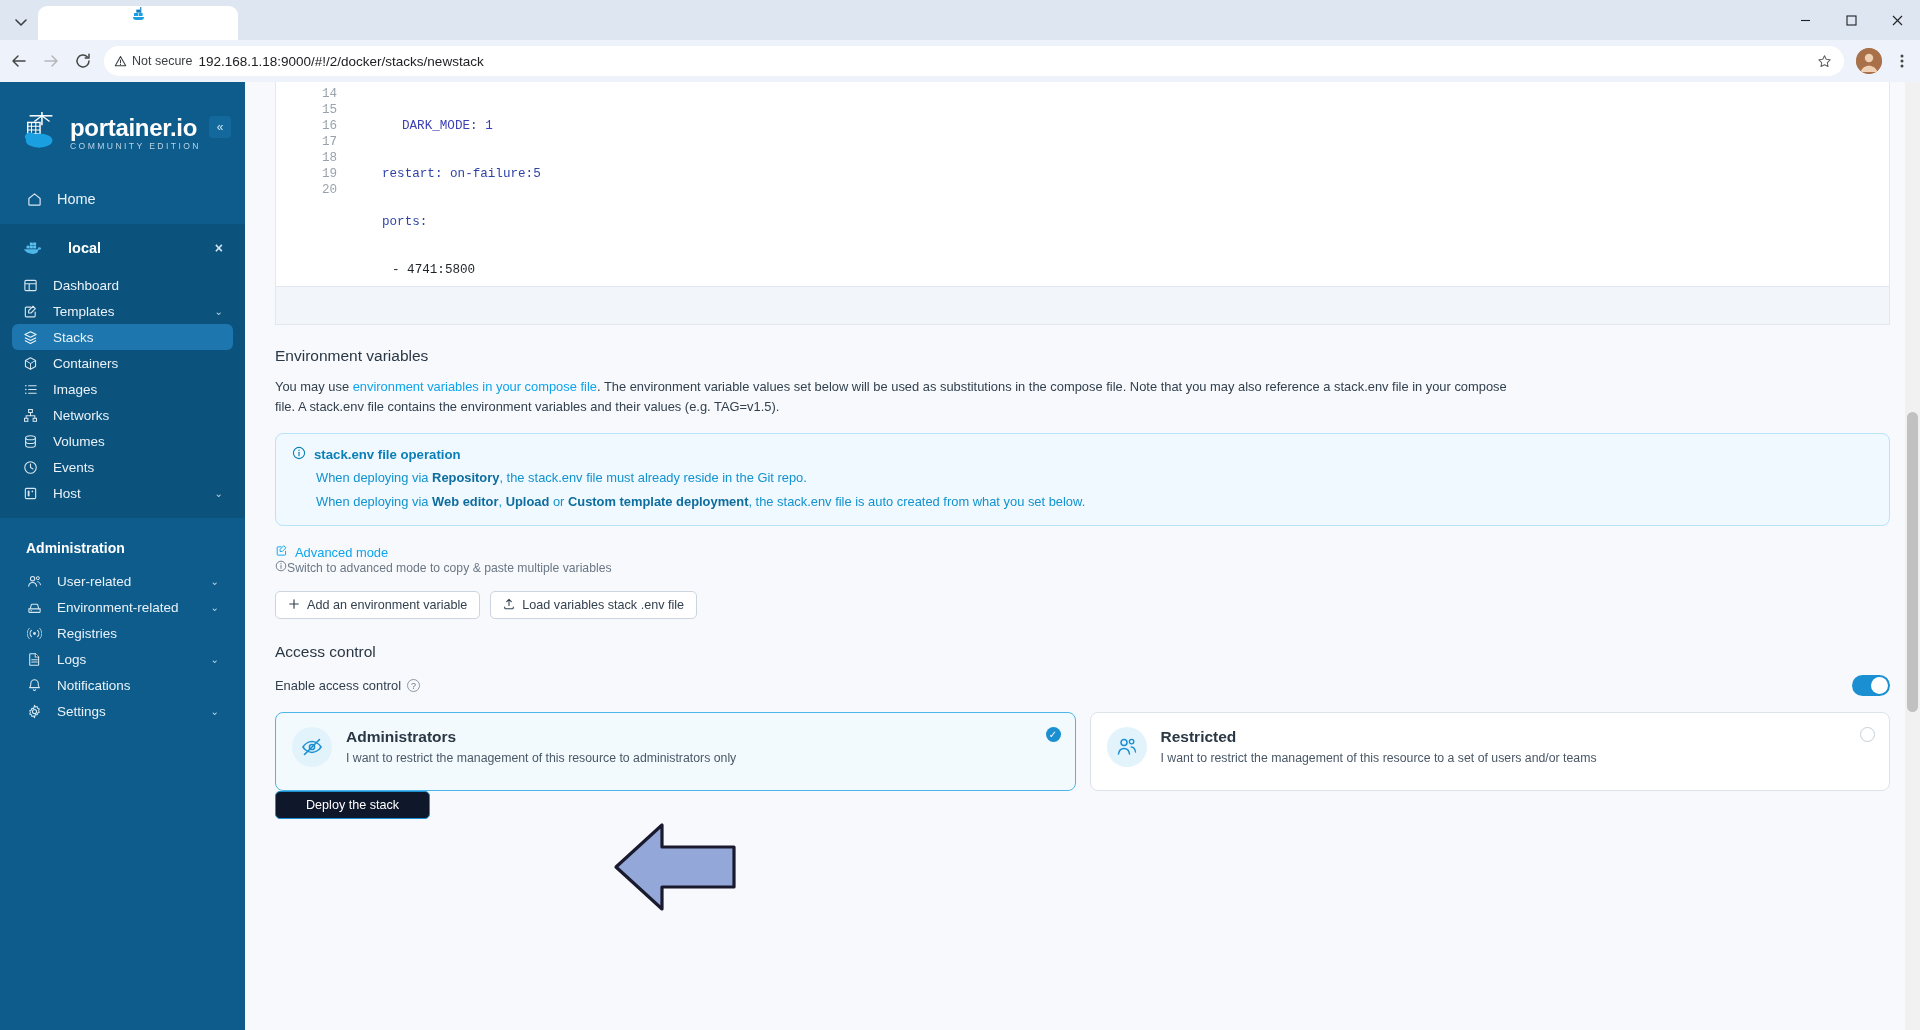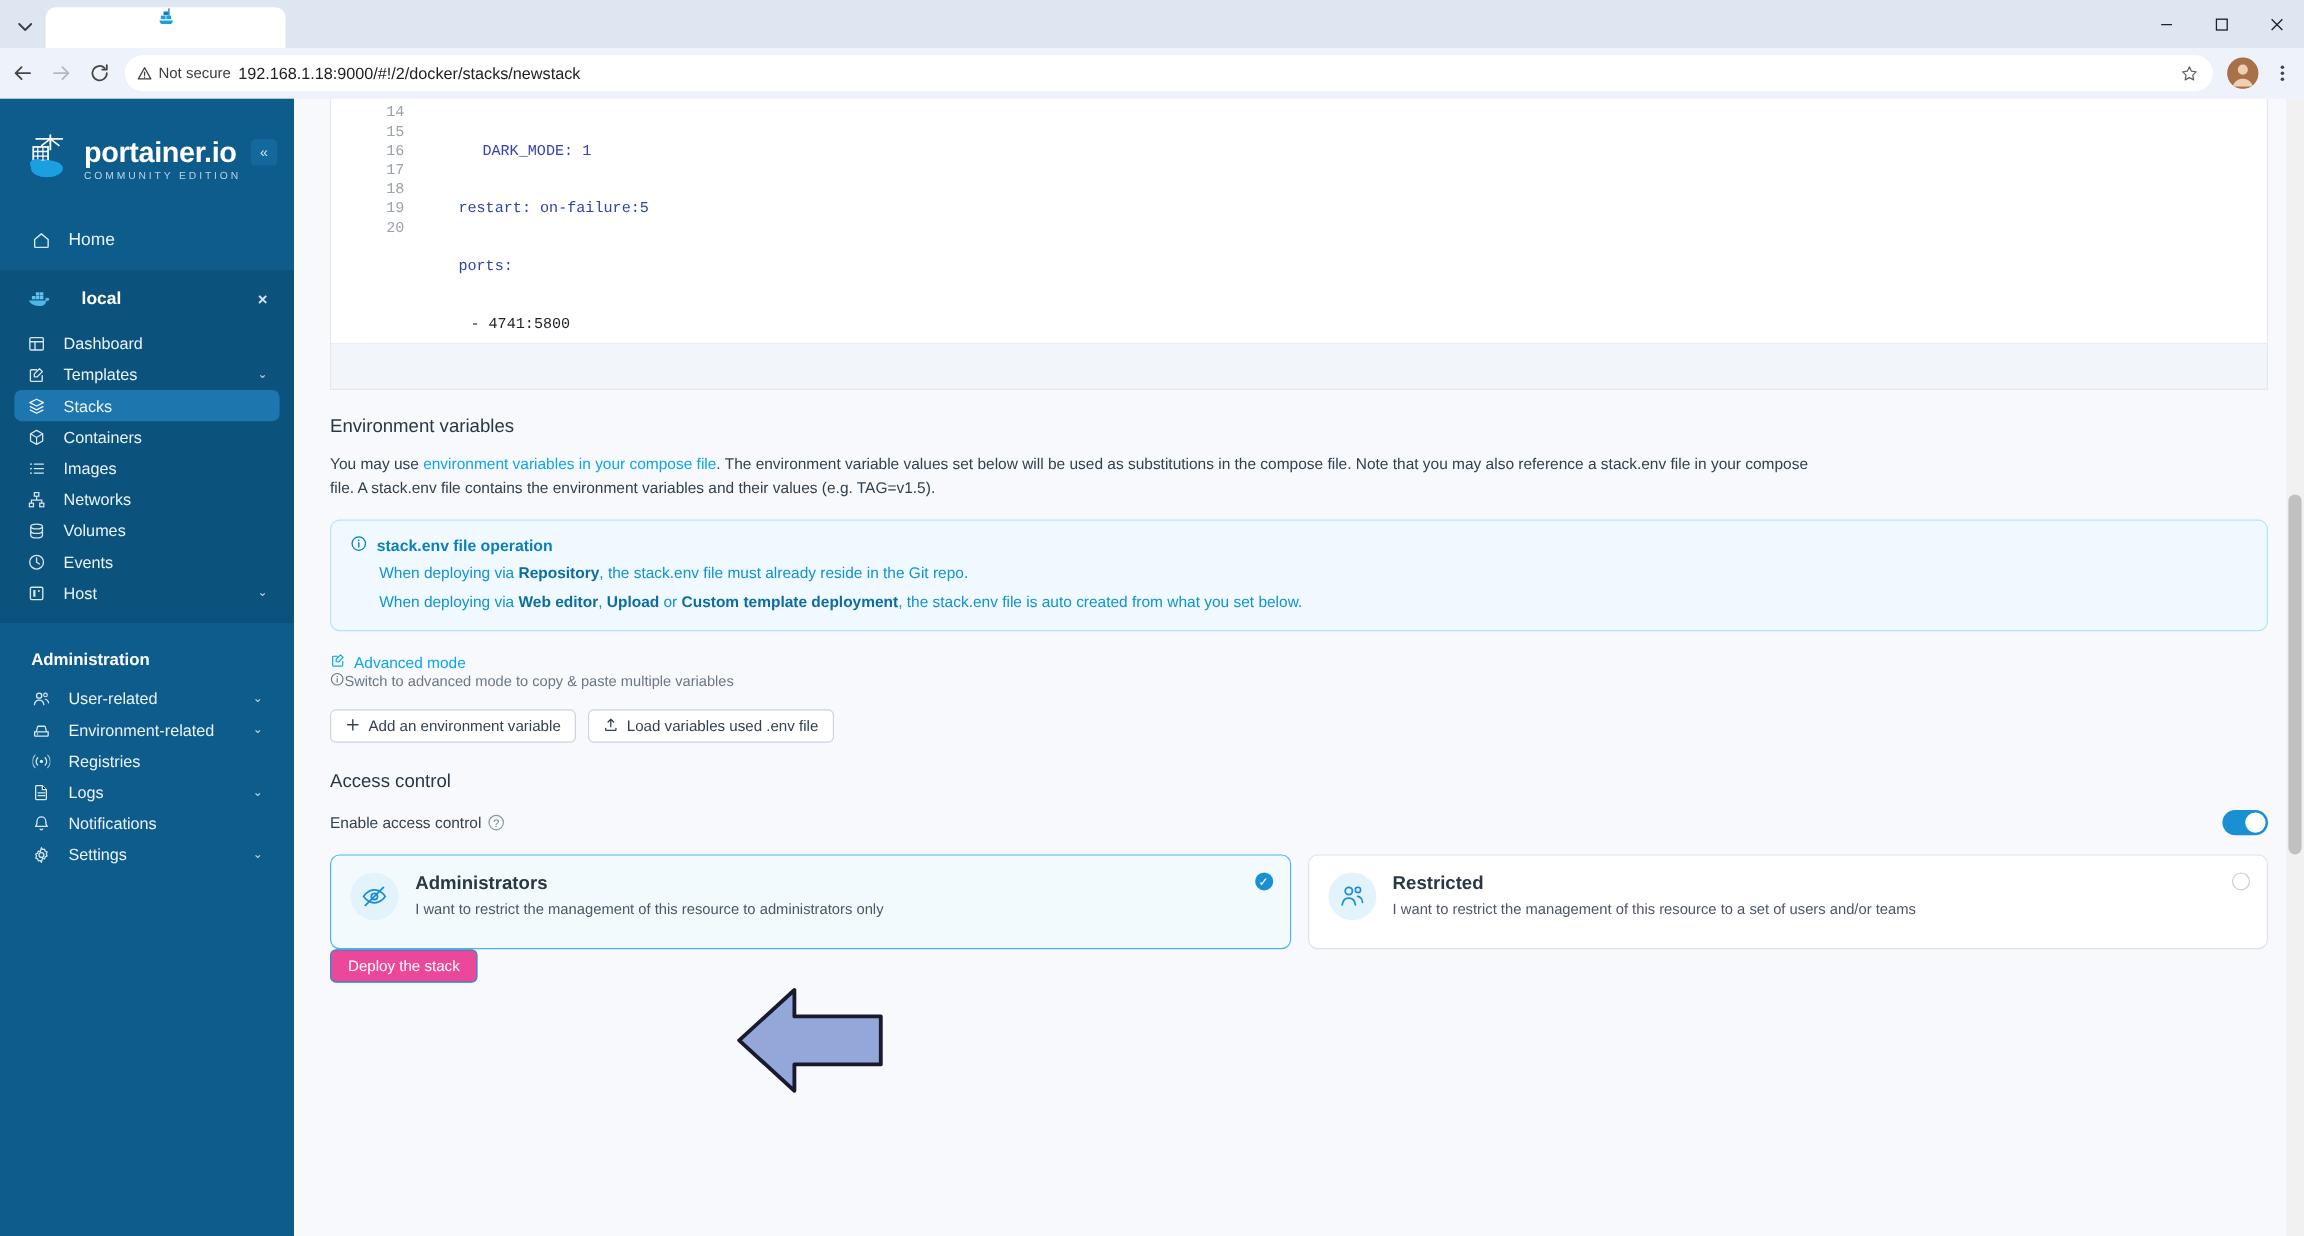--- a/index.html
+++ b/index.html
@@ -157,22 +157,22 @@
   .card-body { flex:1; padding-top:1px; }
   .card-title { font-size:15.5px; font-weight:700; color:#2a3744; }
   .card-desc { font-size:12.3px; color:#4a5866; margin-top:5px; }
   .card-radio { position:absolute; right:14px; top:14px; width:15px; height:15px; border-radius:50%;
     border:1.6px solid #c6ced8; }
   .card.selected .card-radio { border:none; background:#1a8fd1; color:#fff; display:flex;
     align-items:center; justify-content:center; font-size:10px; }
 
   .actions-title { font-size:15.5px; color:#2a3744; margin: 26px 0 12px 0; }
   .deploy-btn {
-    height:28px; background:#ec4899; border:1px solid #1a8fd1; border-radius:5px; color:#fff;
-    font-size:12.6px; padding: 0 14px; display:inline-flex; align-items:center; cursor:pointer;
+    height:28px; background:#0f172a; border:1px solid #1a8fd1; border-radius:5px; color:#fff;
+    font-size:12.6px; padding: 0 30px; display:inline-flex; align-items:center; cursor:pointer;
   }
 
   
   .annotation { position:absolute; left:365px; top:735px; display:flex; align-items:center; gap:6px; pointer-events:none; }
   .anno-text {
     font-family:"DejaVu Sans", sans-serif; font-size:52px; font-weight:700; color:#3c4a5e;
     letter-spacing:0.5px; white-space:nowrap; line-height:1;
   }
 
   
@@ -573,21 +573,21 @@
             </span>
             <span>Add an environment variable</span>
           </div>
           <div class="btn-outline">
             <span>
               <svg width="12" height="12" viewBox="0 0 14 14">
                   <path d="M7 1.6v7.2M4.3 4.3L7 1.6l2.7 2.7" fill="none" stroke="#33414f" stroke-width="1.25" stroke-linecap="round" stroke-linejoin="round"></path>
                   <path d="M2 10.4v1.4a.7.7 0 0 0 .7.7h8.6a.7.7 0 0 0 .7-.7v-1.4" fill="none" stroke="#33414f" stroke-width="1.25" stroke-linecap="round"></path>
                 </svg>
             </span>
-            <span>Load variables used .env file</span>
+            <span>Load variables stack .env file</span>
           </div>
         </div>
       </div>
 
       <div class="section">
         <div class="sec-title" style="margin-top:24px;">Access control</div>
         <div class="toggle-row">
           <span class="toggle-label">
             <span>Enable access control</span>
             <span class="qmark">?</span>

